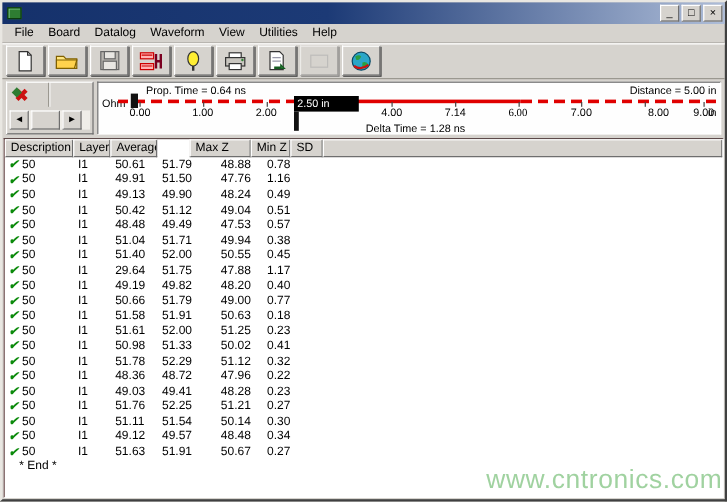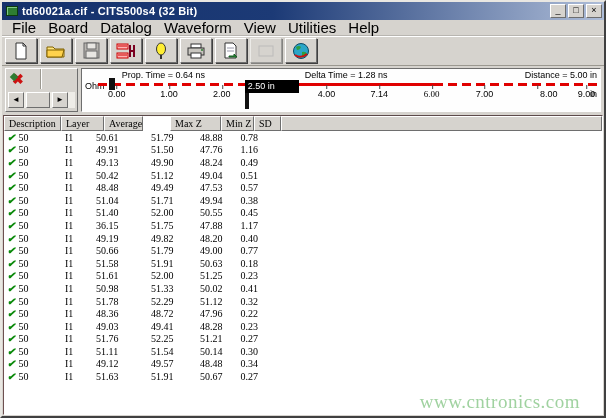--- a/index.html
+++ b/index.html
@@ -35,21 +35,21 @@
     color:#000; font-size:9px; line-height:11px; text-align:center;
     font-family:"Liberation Sans",sans-serif;
   }
 
   
   .menubar {
     height:16px; flex:0 0 16px;
     display:flex; align-items:center;
     padding-left:4px; border-bottom:1px solid #b8b5b0;
   }
-  .menu-item { font-size:15px; padding:1px 6px; color:#000; white-space:nowrap; }
+  .menu-item { font-size:10px; padding:1px 6px; color:#000; white-space:nowrap; }
 
   
   .toolbar {
     height:30px; flex:0 0 30px;
     display:flex; align-items:center; gap:3px;
     padding:2px 3px;
     border-bottom:1px solid #9b9890;
     box-shadow:0 1px 0 #fff inset;
   }
   .tool-btn {
@@ -96,21 +96,21 @@
   .sb-trough { flex:1; }
   .sb-btn.right { margin-left:2px; }
 
   .ruler-panel {
     flex:1; position:relative; background:#fefefe;
     border:1px solid; border-color:#6e6e6e #fff #fff #6e6e6e;
     overflow:hidden; font-size:9px;
   }
   .ruler-label { position:absolute; top:1px; color:#000; white-space:nowrap; }
   .lbl-prop { left:15.7%; transform:translateX(-50%); }
-  .lbl-delta { left:51%; transform:translateX(-50%); }
+  .lbl-delta { left:51%; transform:translateX(-50%);margin-top:32px; }
   .lbl-dist { right:3px; }
   .ohm-label { position:absolute; left:3px; top:12px; font-size:9px; }
 
   .rline { position:absolute; top:14px; height:3px; }
   .rline.dashed { background:repeating-linear-gradient(90deg,#e00000 0 9px, transparent 9px 14px); }
   .rline.solid { background:#e00000; }
   .zero-cursor { position:absolute; left:5.2%; top:9px; width:6px; height:12px; background:#111; }
   .cursor-box {
     position:absolute; left:31.4%; top:11px; width:54px; height:13px;
     background:#000; color:#fff; font-size:9px; line-height:12px;
@@ -122,61 +122,59 @@
   .tick::before {
     content:""; position:absolute; left:50%; top:-4px; width:1px; height:4px; background:#444;
   }
   .unit-suffix { position:absolute; right:3px; top:20px; }
 
   
   .table-area {
     flex:1; background:#fff; position:relative; overflow:hidden;
     border:1px solid; border-color:#5d4a4a #fff #fff #6e5050;
     margin:0 1px 1px 1px;
-    font-family:Liberation Serif, serif;
   }
   .thead { display:flex; height:15px; }
   .th {
     background:#d6d3ce; font-size:10px; padding:1px 0 0 4px;
     border:1px solid; border-color:#fff #6e6e6e #6e6e6e #fff;
     white-space:nowrap; overflow:hidden;
   }
   .th:nth-child(1){ width:57px; }
-  .th:nth-child(2){ width:43px; }
+  .th:nth-child(2){ width:31px; }
   .th:nth-child(3){ width:39px; }
   .th:nth-child(4){ width:51px;margin-left:27px; }
   .th:nth-child(5){ width:33px; }
   .th:nth-child(6){ width:27px; }
   .th-filler { flex:1; background:#d6d3ce;
     border:1px solid; border-color:#fff #6e6e6e #6e6e6e #fff; }
 
   .trow { display:flex; height:12.6px; align-items:center; font-size:10px; }
   .c-desc { width:57px; padding-left:3px; display:flex; align-items:center; gap:3px; }
   .c-layer { width:31px; padding-left:4px; }
   .c-avg { width:39px; padding-left:4px; }
-  .c-max { width:51px; padding-left:4px;margin-left:16px; }
+  .c-max { width:51px; padding-left:4px; }
   .c-min { width:33px; padding-left:2px; }
   .c-sd  { width:27px; padding-left:2px;text-align:right; }
   .check { color:#0b8a0b; font-weight:bold; font-size:10px; font-style:italic; }
   .end-row { font-size:10px; padding-left:12px; height:12px; line-height:12px; }
 
   .watermark {
-    position:absolute; right:22px; bottom:1px;
-    font-size:19px; color:rgba(150,205,150,.9);
+    position:absolute; right:0; bottom:1px;
+    font-size:22px; color:rgba(150,205,150,.9);
     letter-spacing:.5px; pointer-events:none;
   }
 </style>
 </head>
 <body>
 
 <div class="window">
 
   <div class="titlebar">
     <div class="title-icon"></div>
-    <div class="title-text">td60021a.cif - CITS500s4 (32 Bit)</div>
     <div class="title-btns">
       <div class="tbtn">_</div>
       <div class="tbtn">□</div>
       <div class="tbtn">×</div>
     </div>
   </div>
 
   <div class="menubar">
     <div class="menu-item">File</div>
       <div class="menu-item">Board</div>
@@ -396,21 +394,21 @@
         <div class="c-max">52.00</div>
         <div class="c-min">50.55</div>
         <div class="c-sd">0.45</div>
       </div>
       <div class="trow">
         <div class="c-desc">
           <span class="check">✔</span>
           <span>50</span>
         </div>
         <div class="c-layer">I1</div>
-        <div class="c-avg">36.15</div>
+        <div class="c-avg">29.64</div>
         <div class="c-max">51.75</div>
         <div class="c-min">47.88</div>
         <div class="c-sd">1.17</div>
       </div>
       <div class="trow">
         <div class="c-desc">
           <span class="check">✔</span>
           <span>50</span>
         </div>
         <div class="c-layer">I1</div>
@@ -534,17 +532,18 @@
           <span class="check">✔</span>
           <span>50</span>
         </div>
         <div class="c-layer">I1</div>
         <div class="c-avg">51.63</div>
         <div class="c-max">51.91</div>
         <div class="c-min">50.67</div>
         <div class="c-sd">0.27</div>
       </div>
 
+    <div class="end-row">* End *</div>
 
     <div class="watermark">www.cntronics.com</div>
   </div>
 
 </div>
 
 </body></html>

